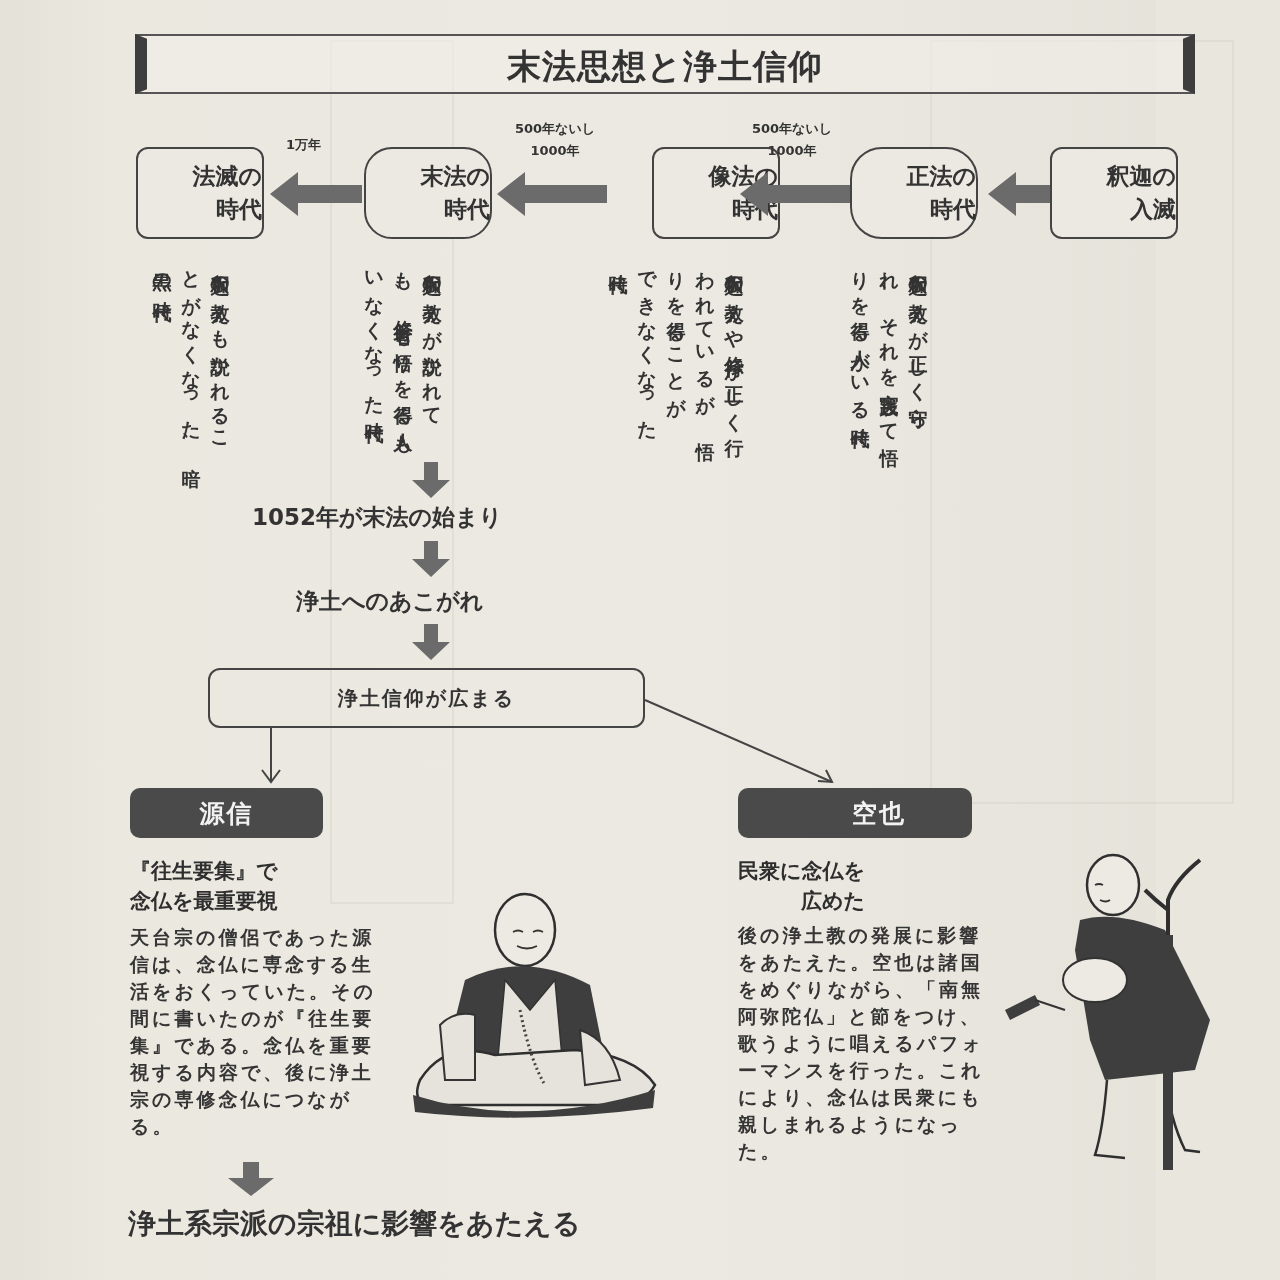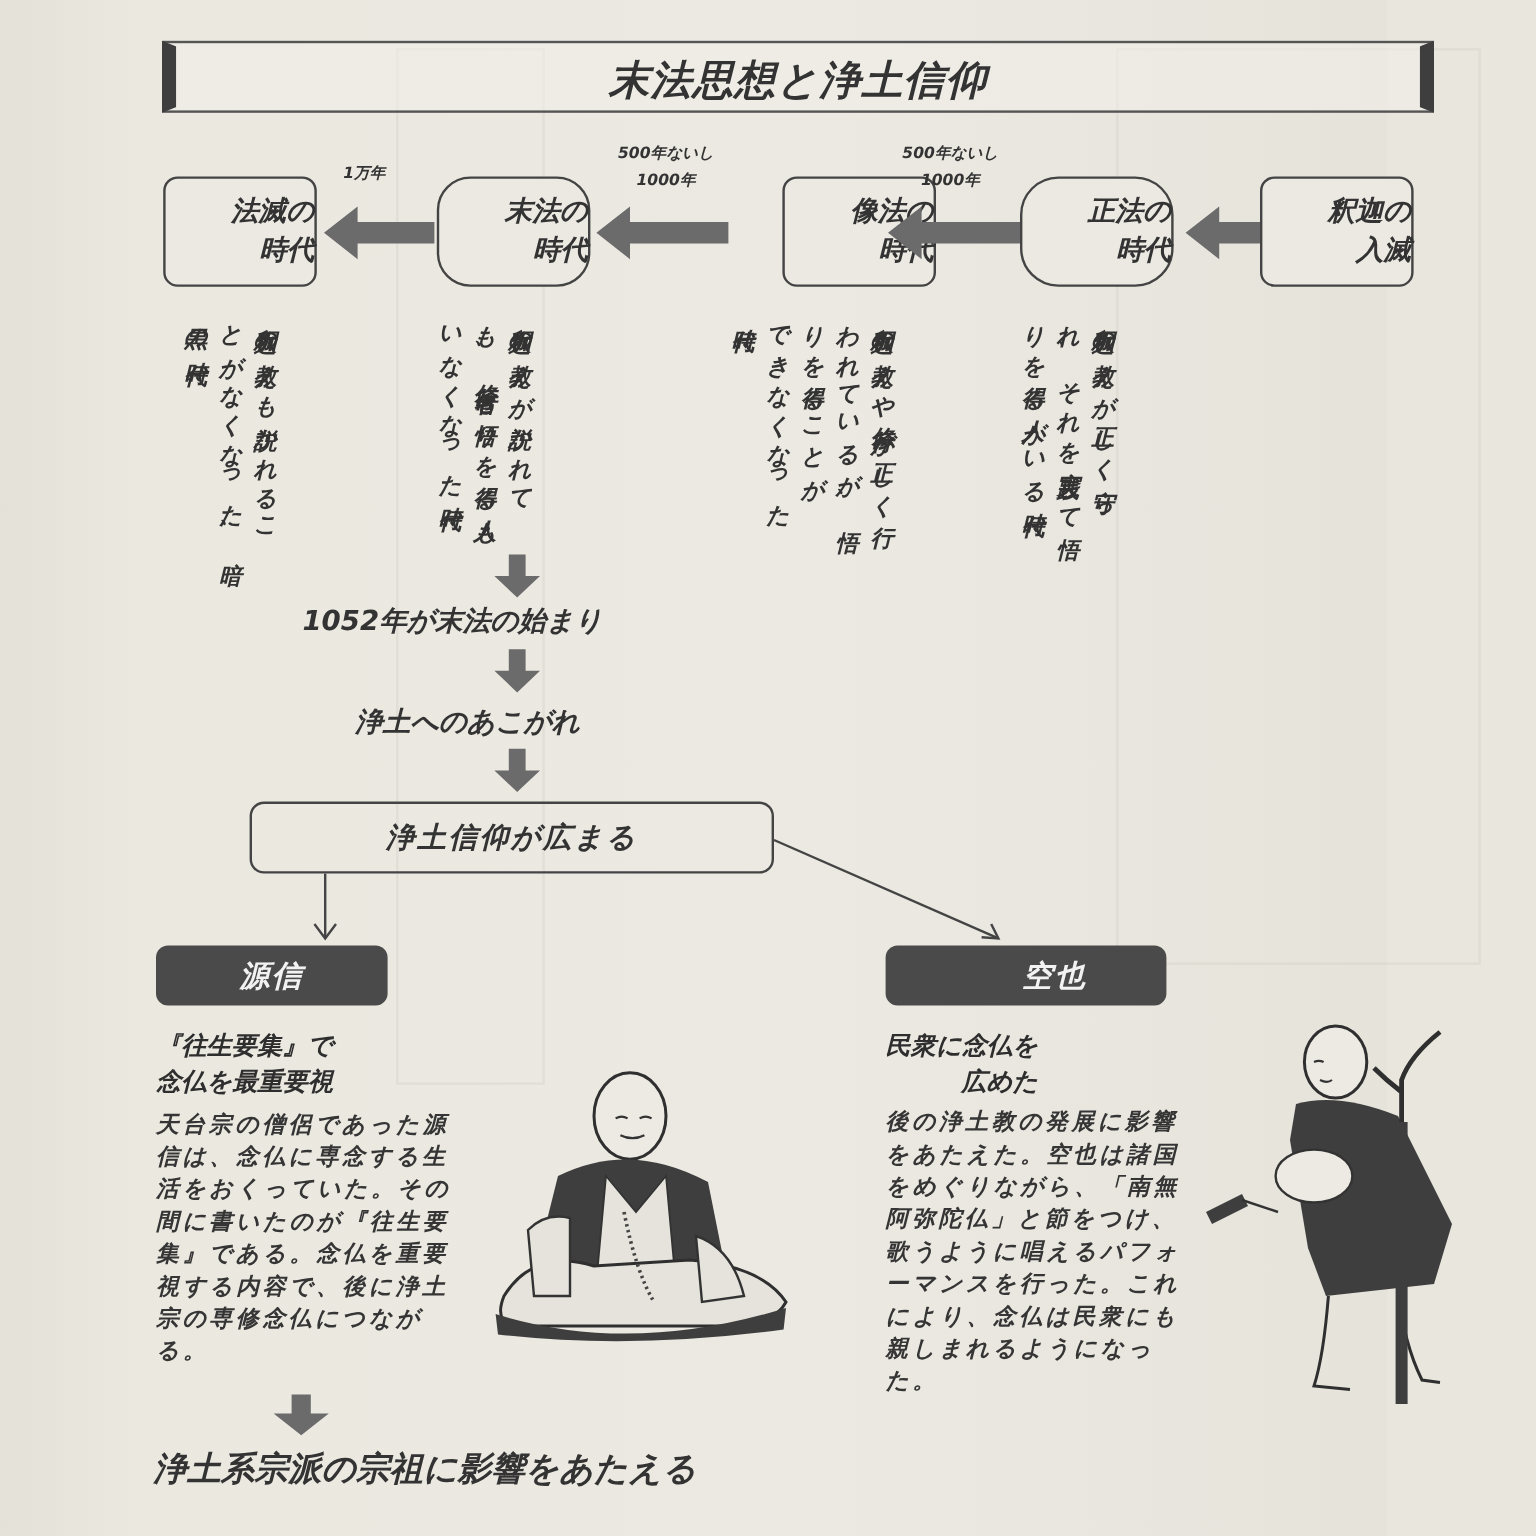--- a/index.html
+++ b/index.html
@@ -3,21 +3,21 @@
 <meta charset="utf-8">
 <style>
   html, body { margin:0; padding:0; }
   body {
     width:1280px; height:1280px; overflow:hidden; position:relative;
     background:#e9e6de;
     font-family:"DejaVu Sans","Liberation Sans",sans-serif;
     color:#2e2e2e;
   }
   .page { position:absolute; left:0; top:0; width:1156px; height:1280px;
-    background:linear-gradient(90deg,#e4e1d9 0%,#ebe8e0 10%,#ece9e2 60%,#e6e3db 100%);font-style:italic; }
+    background:linear-gradient(90deg,#e4e1d9 0%,#ebe8e0 10%,#ece9e2 60%,#e6e3db 100%); }
   
   .ghost { position:absolute; border:2px solid rgba(120,115,105,0.08); }
   .title-bar {
     position:absolute; left:135px; top:34px; width:1060px; height:60px;
     border-top:2px solid #555; border-bottom:2px solid #555;
     box-sizing:border-box; background:rgba(240,238,232,0.55);
   }
   .title-bar::before, .title-bar::after {
     content:""; position:absolute; top:-2px; bottom:-2px; width:12px; background:#3e3e3e;
   }
@@ -38,21 +38,21 @@
 
   .vtext {
     position:absolute; writing-mode:vertical-rl; font-size:19px; font-weight:bold;
     line-height:29px; letter-spacing:3px; color:#333; font-family:"DejaVu Serif","Liberation Serif",serif;
   }
   .v-arrow { position:absolute; width:38px; height:36px; }
   .flow-text { position:absolute; font-size:23px; font-weight:bold; color:#333; white-space:nowrap; }
   .spread-box {
     position:absolute; left:208px; top:668px; width:437px; height:60px; box-sizing:border-box;
     border:2.5px solid #444; border-radius:12px; display:flex; align-items:center; justify-content:center;
-    font-size:24px; font-weight:bold; letter-spacing:2px; color:#333;
+    font-size:20px; font-weight:bold; letter-spacing:2px; color:#333;
   }
   .name-tag {
     position:absolute; height:50px; background:#4a4a4a; color:#f2f2f2; border-radius:10px;
     display:flex; align-items:center; justify-content:center; font-size:25px; font-weight:bold; letter-spacing:2px;
   }
   .sub-head { position:absolute; font-size:21px; font-weight:bold; line-height:30px; color:#2e2e2e;text-align:right; }
   .body-text { position:absolute; font-size:19px; font-weight:bold; line-height:27px; letter-spacing:3px;
     color:#353535; font-family:"DejaVu Serif","Liberation Serif",serif; }
   .conclusion { position:absolute; left:128px; top:1205px; font-size:28px; font-weight:bold; color:#333; white-space:nowrap; }
   svg { overflow:visible; }

